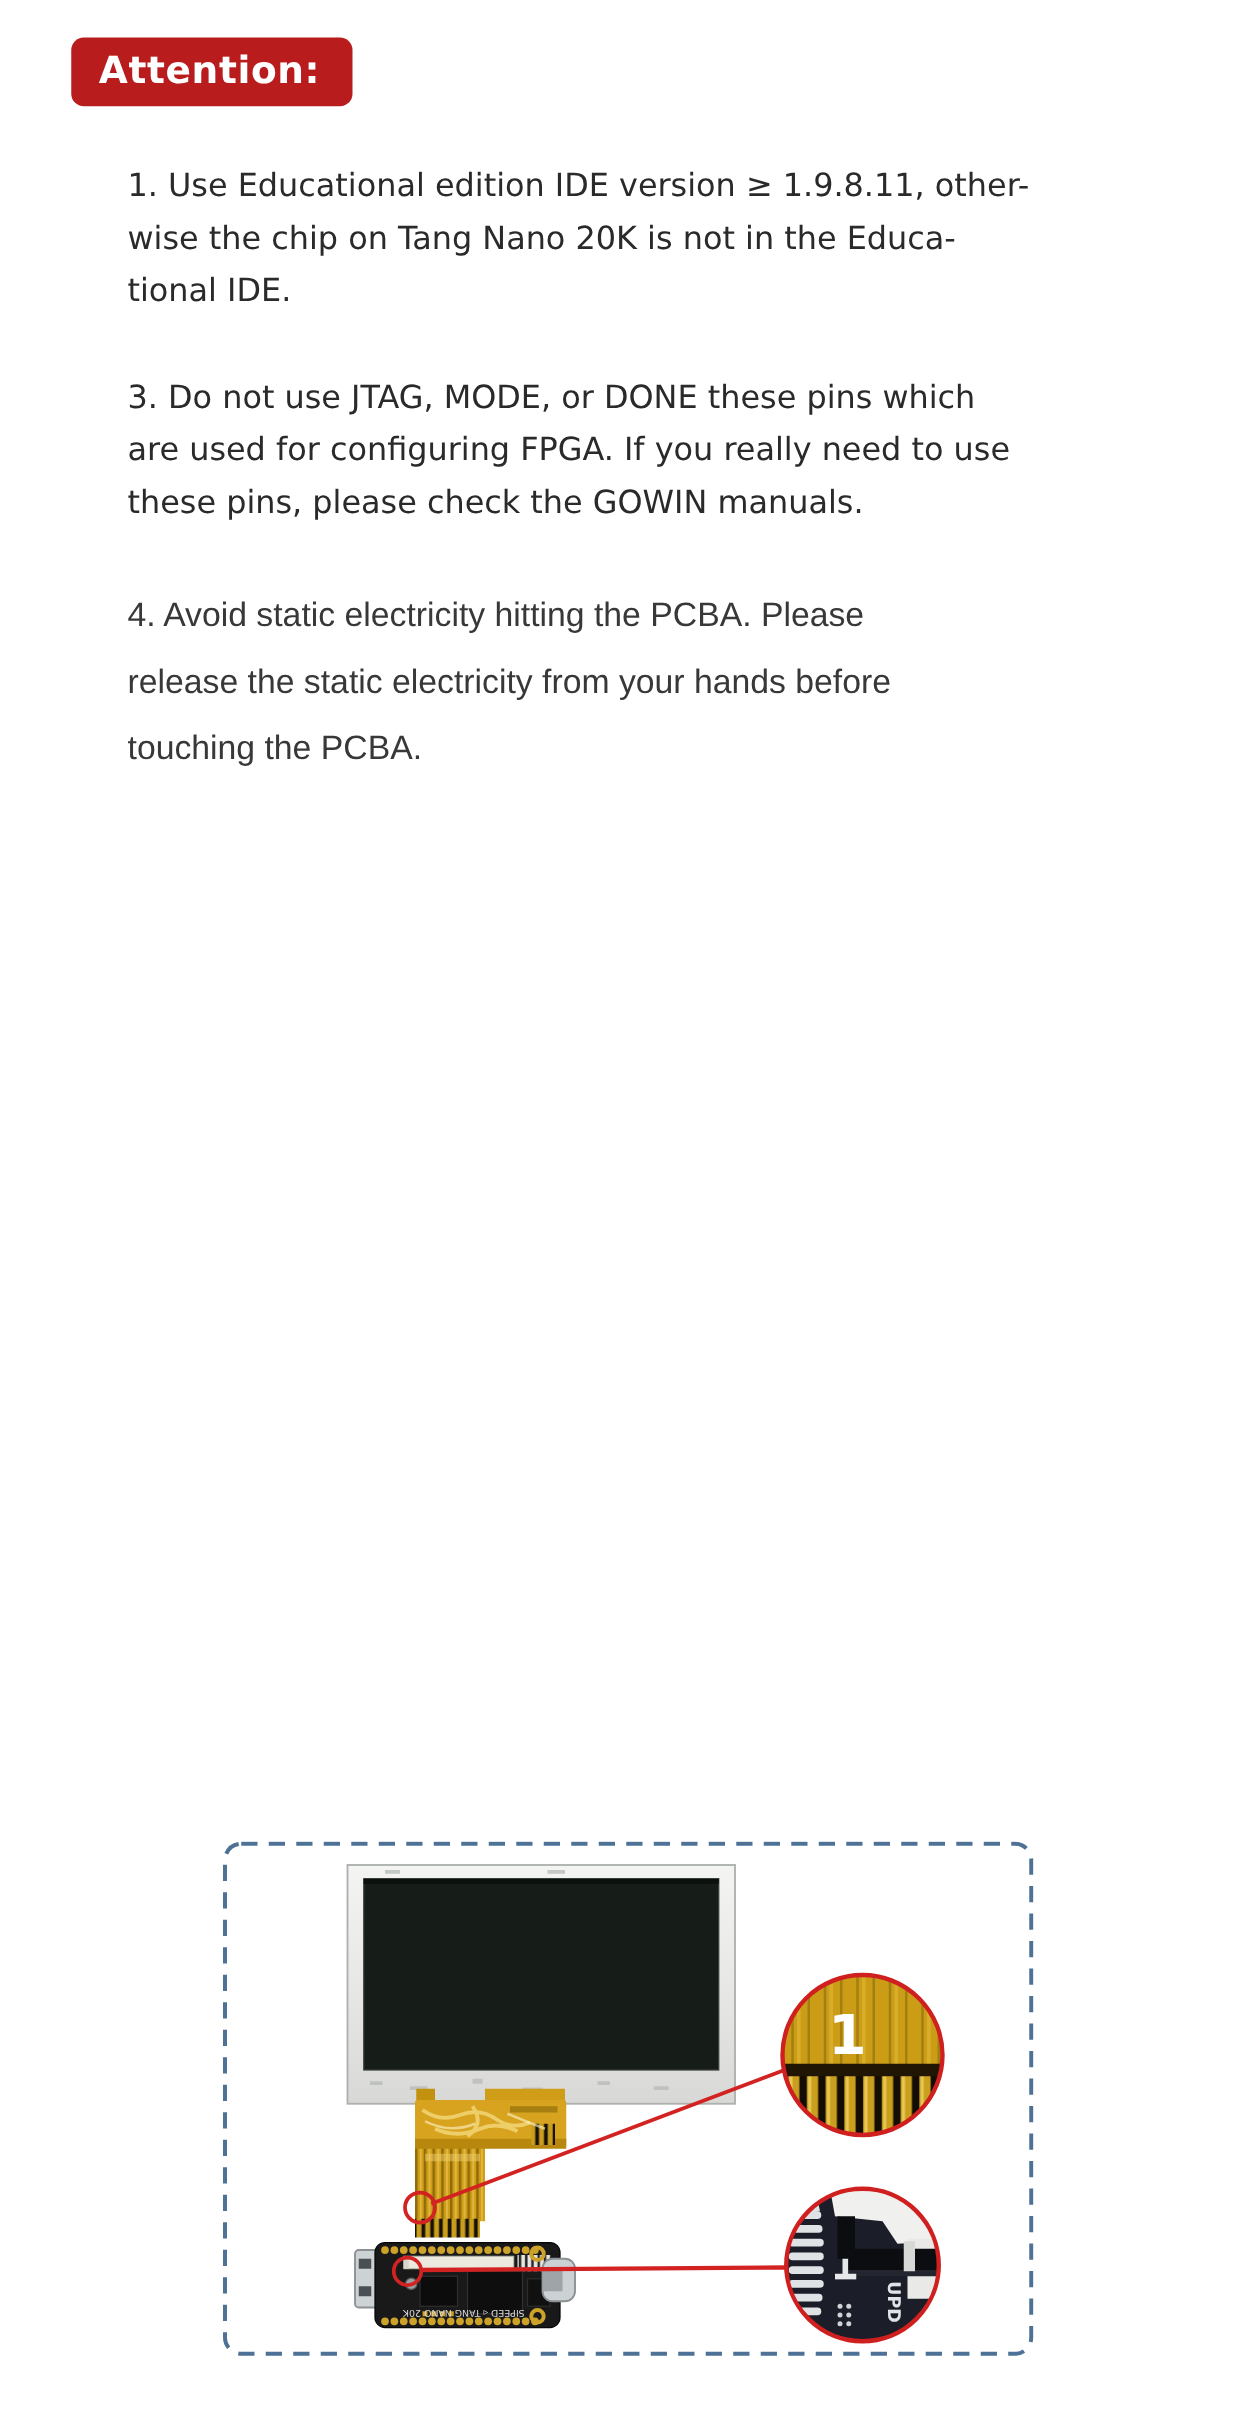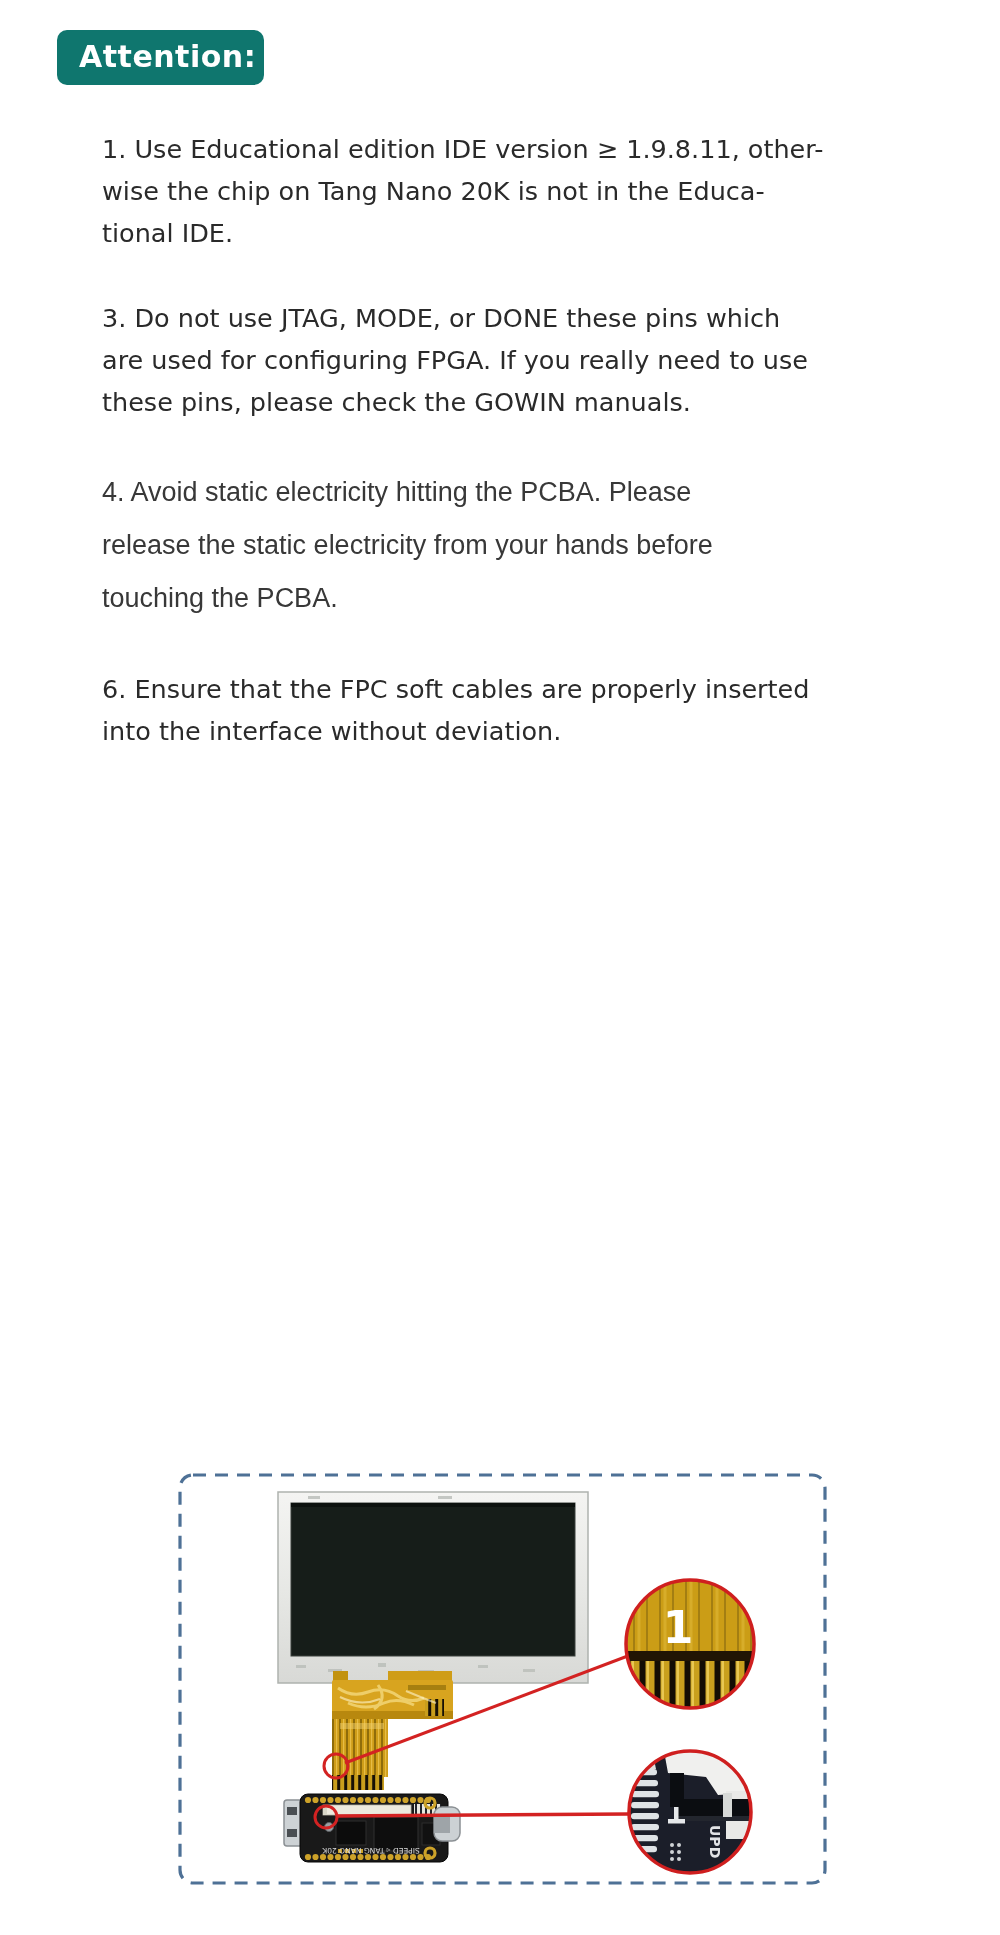--- a/index.html
+++ b/index.html
@@ -2,23 +2,23 @@
 <html><head>
 <meta charset="utf-8">
 <style>
   html,body{margin:0;padding:0;}
   body{
     width:1000px;height:1935px;position:relative;background:#ffffff;
     font-family:"DejaVu Sans",sans-serif;overflow:hidden;
   }
   .badge{
     position:absolute;left:57px;top:30px;
-    background:#0f766e;color:#ffffff;
+    background:#b91c1c;color:#ffffff;
     font-size:30px;font-weight:bold;letter-spacing:0.5px;
-    padding:9px 8px 11px 22px;border-radius:10px;
+    padding:9px 26px 11px 22px;border-radius:10px;
     font-family:"DejaVu Sans",sans-serif;
   }
   .notices{
     position:absolute;left:54px;top:128px;width:740px;
     color:#2a2a2a;
     margin-left:48px;
   }
   .notice{
     white-space:pre-line;
     font-size:25.5px;line-height:42px;
@@ -44,22 +44,20 @@
 <div class="notices">
   <p class="notice">1. Use Educational edition IDE version ≥ 1.9.8.11, other-
 wise the chip on Tang Nano 20K is not in the Educa-
 tional IDE.</p>
   <p class="notice">3. Do not use JTAG, MODE, or DONE these pins which
 are used for configuring FPGA. If you really need to use
 these pins, please check the GOWIN manuals.</p>
   <p class="notice alt-font">4. Avoid static electricity hitting the PCBA. Please
 release the static electricity from your hands before
 touching the PCBA.</p>
-  <p class="notice">6. Ensure that the FPC soft cables are properly inserted
-into the interface without deviation.</p>
 </div>
 
 <div class="figure-box">
   <svg width="649" height="412" viewBox="0 0 649 412" xmlns="http://www.w3.org/2000/svg">
     <defs>
       <linearGradient id="lcdFrame" x1="0" y1="0" x2="0" y2="1">
         <stop offset="0" stop-color="#f4f4f2"></stop>
         <stop offset="0.55" stop-color="#e6e7e4"></stop>
         <stop offset="1" stop-color="#d8d9d6"></stop>
       </linearGradient>

